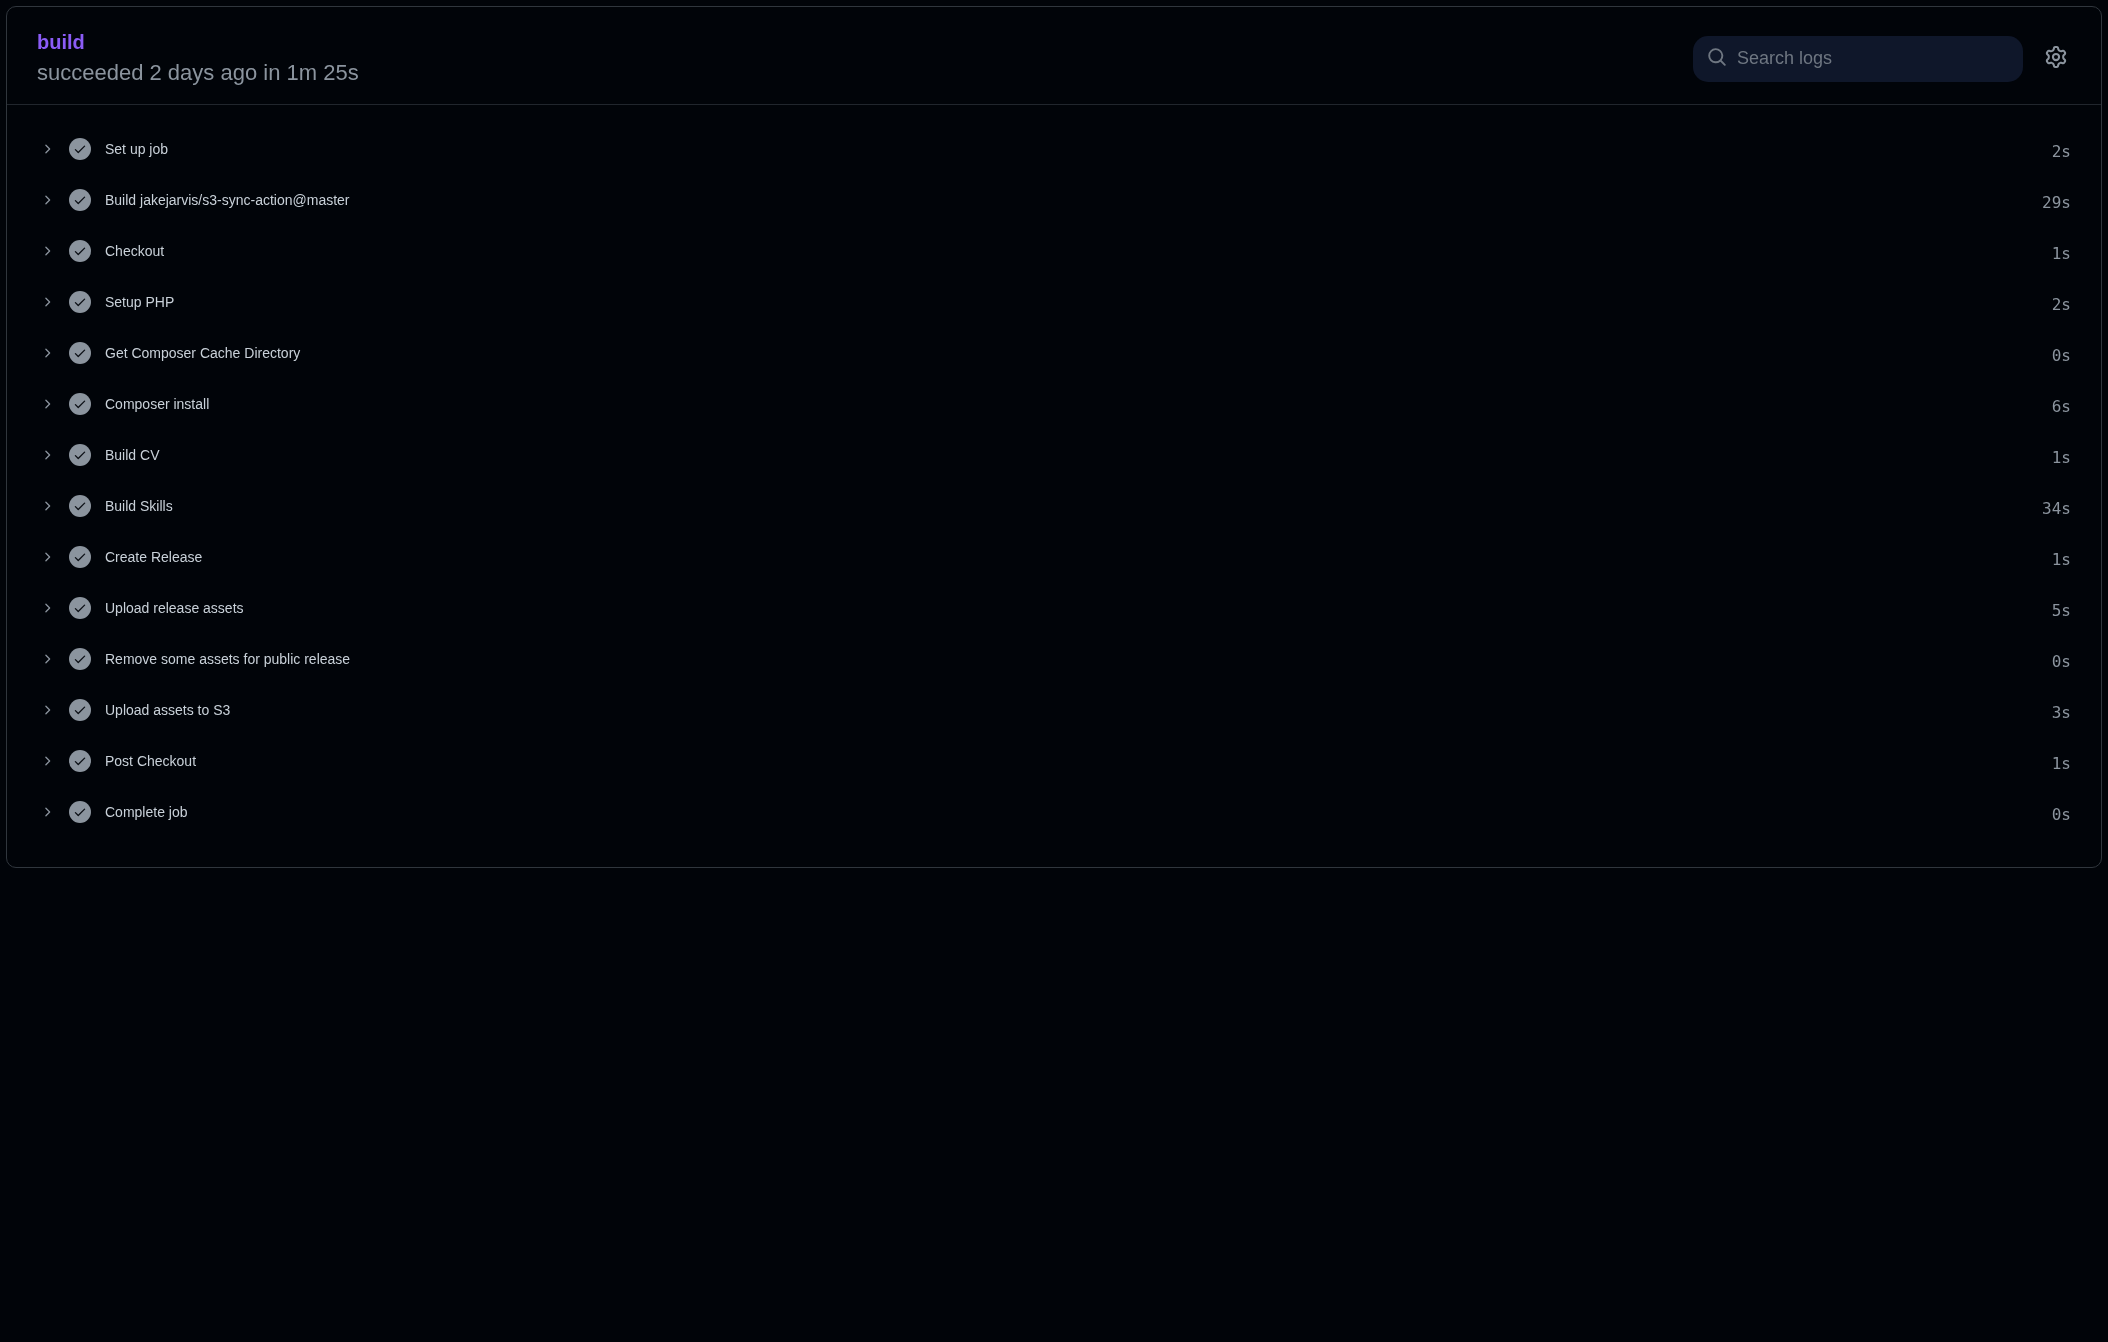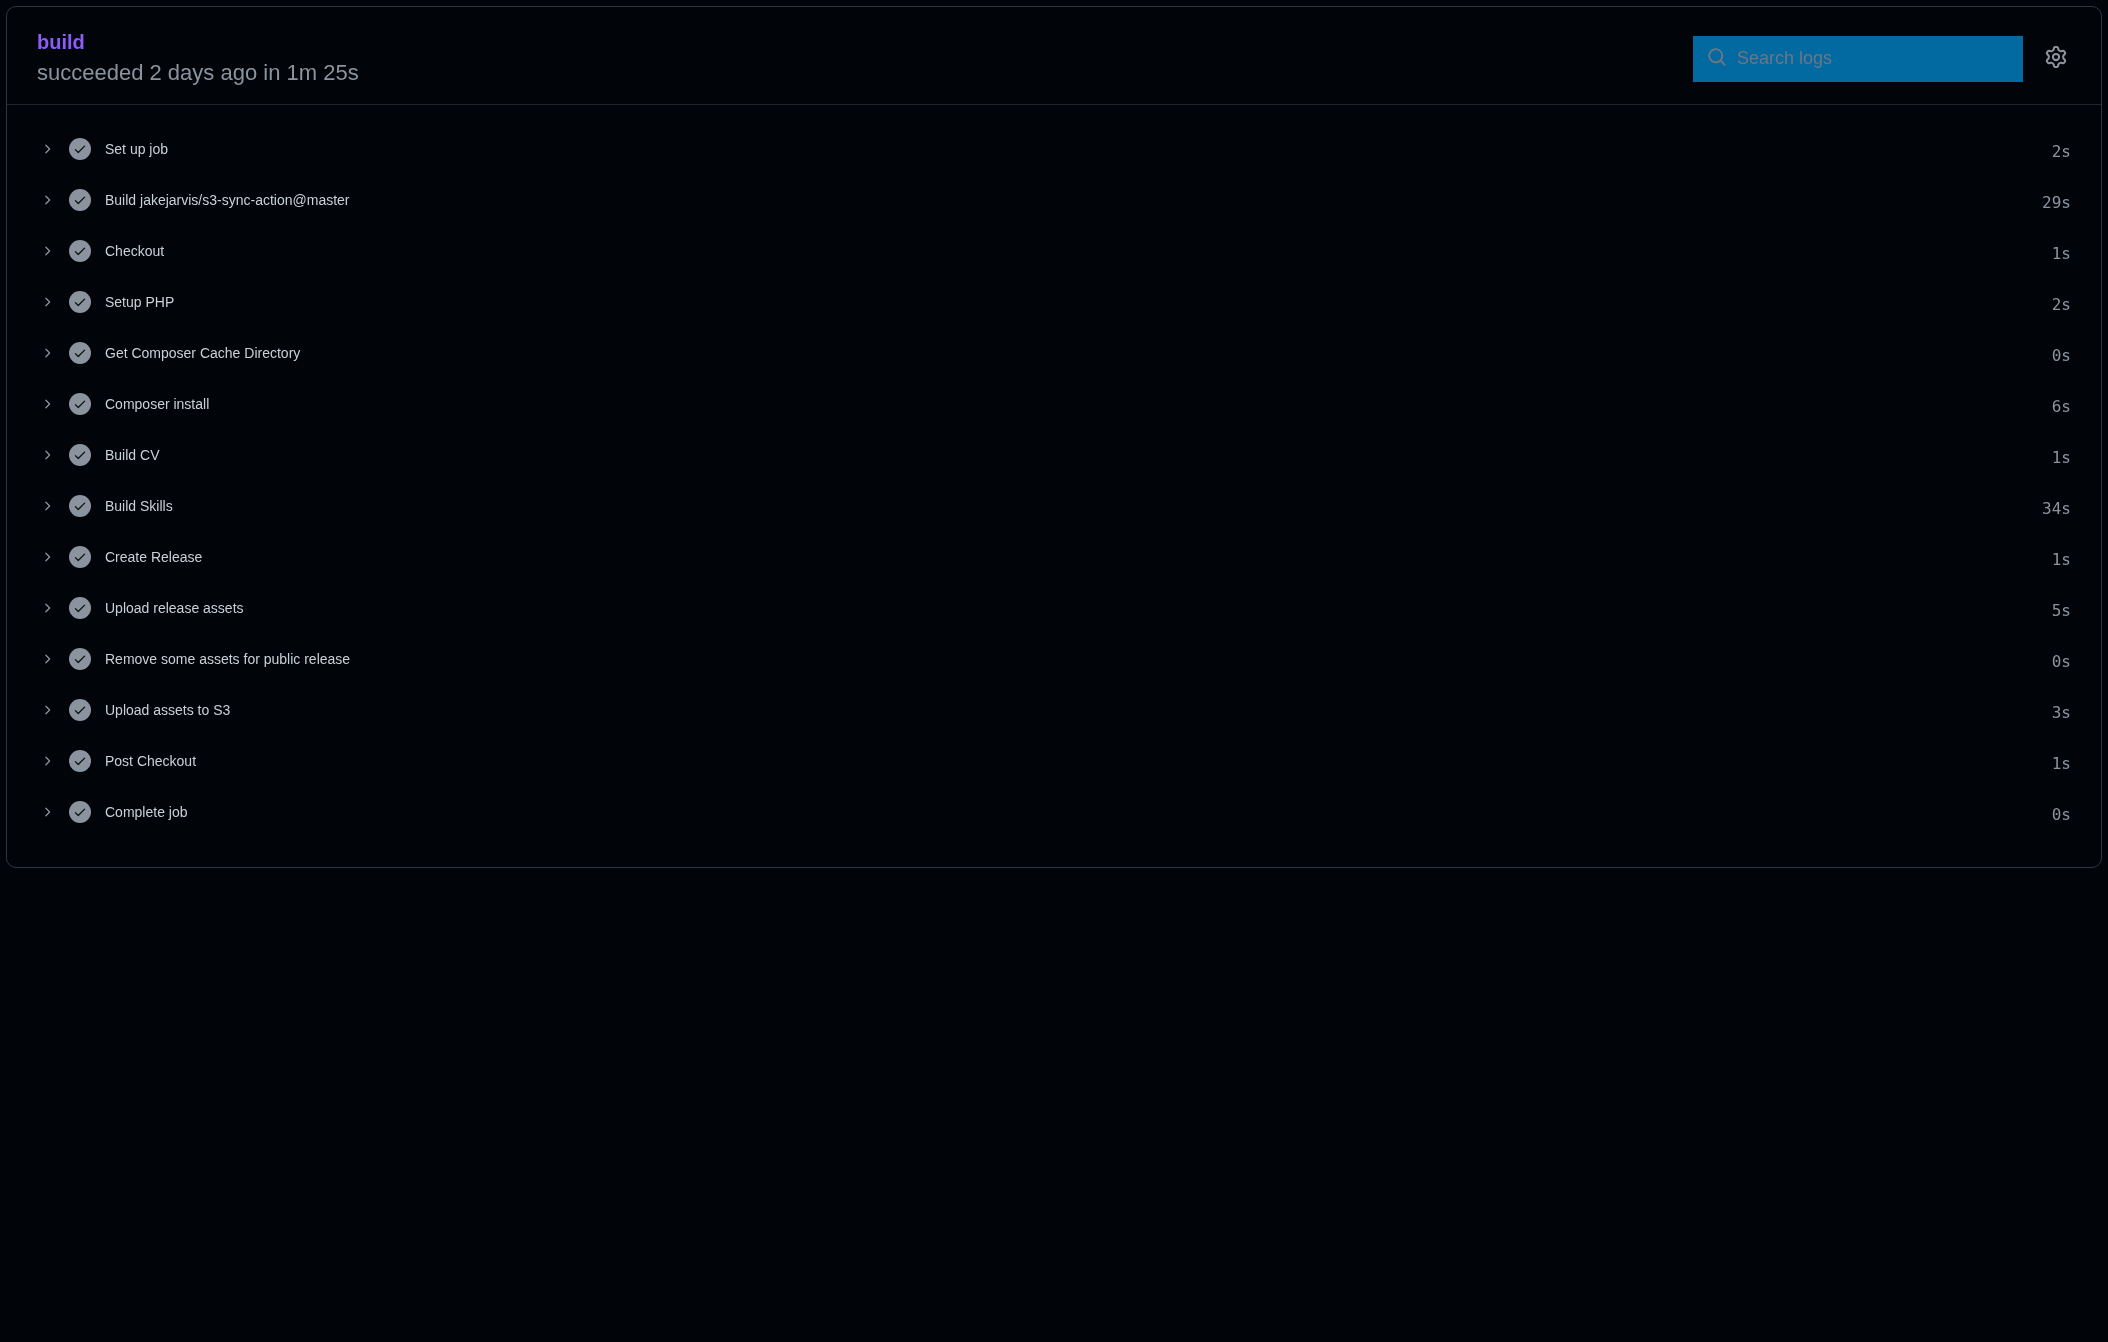--- a/index.html
+++ b/index.html
@@ -40,22 +40,22 @@
       color: #8b949e;
     }
     .header-actions {
       display: flex;
       align-items: center;
       gap: 18px;
     }
     .search-box {
       display: flex;
       align-items: center;
-      background-color: #0369a1;
-      border-radius: 0;
+      background-color: #0f172a;
+      border-radius: 15px;
       padding: 0 14px;
       height: 46px;
       width: 330px;
     }
     .search-box svg {
       flex-shrink: 0;
     }
     .search-input {
       background: transparent;
       border: none;

